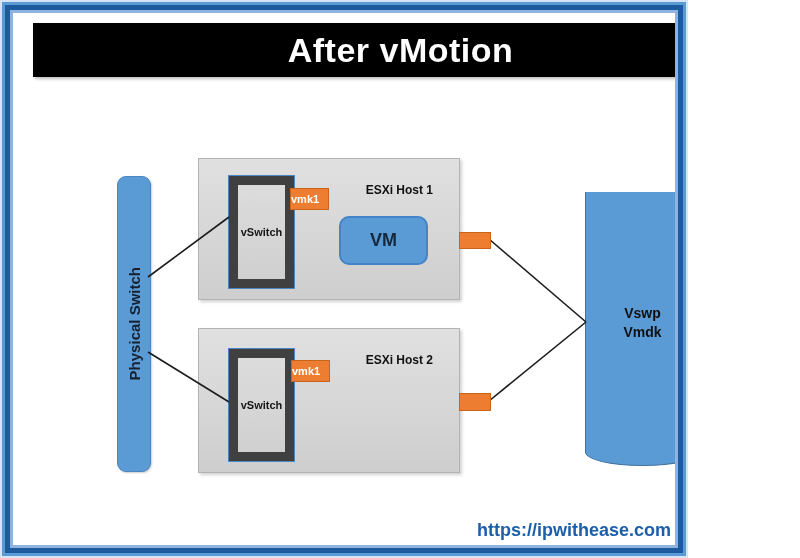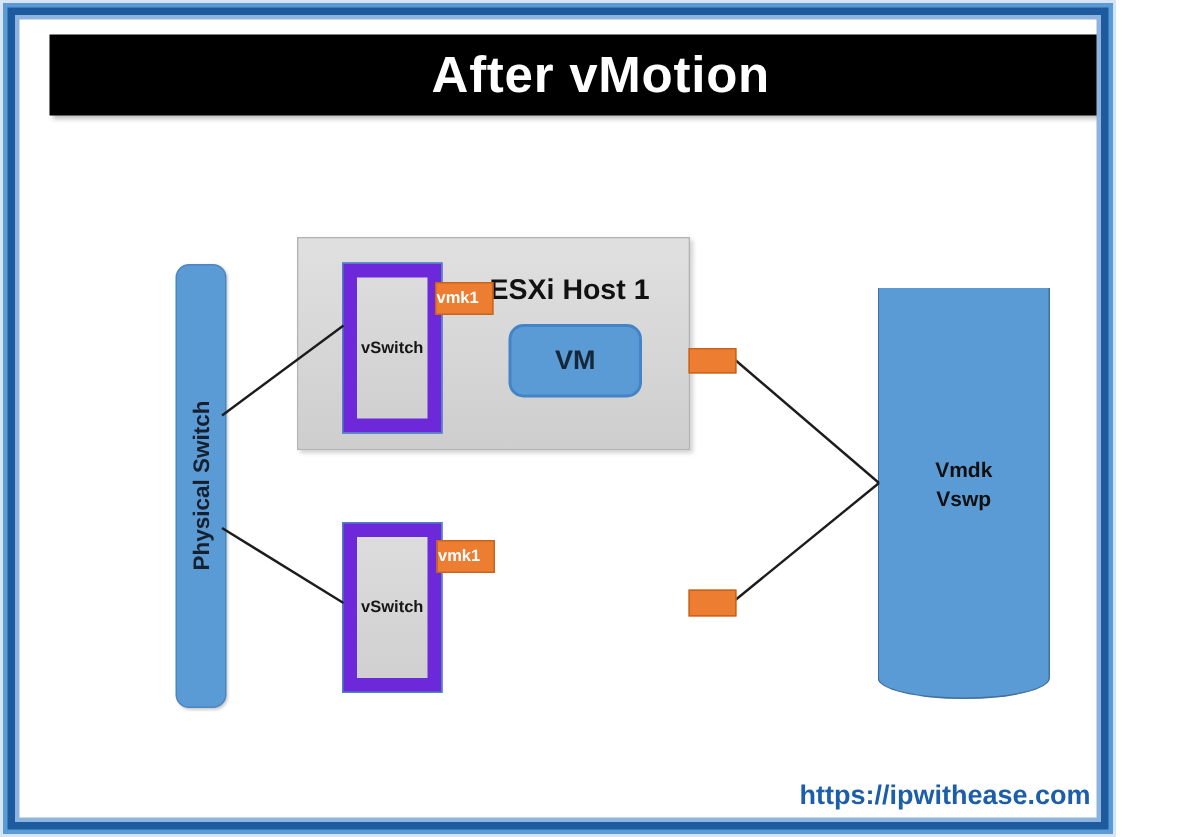--- a/index.html
+++ b/index.html
@@ -1,17 +1,17 @@
 <!DOCTYPE html>
 <html><head>
 <meta charset="utf-8">
 <style>
   html,body{margin:0;padding:0;background:#fff;}
   .canvas{
-    position:relative;width:744px;height:558px;background:#ffffff;
+    position:relative;width:688px;height:558px;background:#ffffff;
     font-family:"Liberation Sans",sans-serif;overflow:hidden;
   }
   
   .frame{
     position:absolute;inset:0;pointer-events:none;z-index:50;
     border:2px solid #d6e4f5;
     box-shadow:
       inset 0 0 0 3px #5b9bd5,
       inset 0 0 0 8px #1e5b9e,
       inset 0 0 0 11px #8db3de;
@@ -39,26 +39,26 @@
   
   .host{
     position:absolute;left:198px;width:260px;
     background:linear-gradient(180deg,#e0e0e0 0%,#cecece 100%);
     border:1px solid #b3b3b3;box-shadow:2px 2px 3px rgba(0,0,0,0.18);
   }
   .host.h1{top:158px;height:140px;}
   .host.h2{top:328px;height:143px;}
   .host-label{
     position:absolute;right:26px;top:24px;
-    font-weight:bold;font-size:19px;color:#111111;white-space:nowrap;
+    font-weight:bold;font-size:12px;color:#111111;white-space:nowrap;
   }
   
   .vswitch{
     position:absolute;width:65px;height:112px;
-    background:#6d28d9;border:1px solid #4a86c4;
+    background:#404040;border:1px solid #4a86c4;
   }
   .vswitch.v1{left:228px;top:175px;}
   .vswitch.v2{left:228px;top:348px;}
   .vswitch-inner{
     position:absolute;inset:9px;background:linear-gradient(180deg,#dcdcdc,#d0d0d0);
     display:flex;align-items:center;justify-content:center;
   }
   .vswitch-inner span{font-weight:bold;font-size:11px;color:#161616;}
   
   .vmk{
@@ -135,35 +135,38 @@
     </div>
   </div>
   <div class="vmk k1">
     <span>vmk1</span>
   </div>
   <div class="vm">
     <span>VM</span>
   </div>
   <div class="port p1"></div>
 
+  <div class="host h2">
+    <div class="host-label">ESXi Host 2</div>
+  </div>
   <div class="vswitch v2">
     <div class="vswitch-inner">
       <span>vSwitch</span>
     </div>
   </div>
   <div class="vmk k2">
     <span>vmk1</span>
   </div>
   <div class="port p2"></div>
 
   <div class="datastore">
     <div class="cyl-body">
       <div class="cyl-files">
+        <div>Vswp</div>
         <div>Vmdk</div>
-        <div>Vswp</div>
       </div>
     </div>
   </div>
 
   <a class="watermark" href="#">https://ipwithease.com</a>
 
   <div class="frame"></div>
 
 </div>
 

